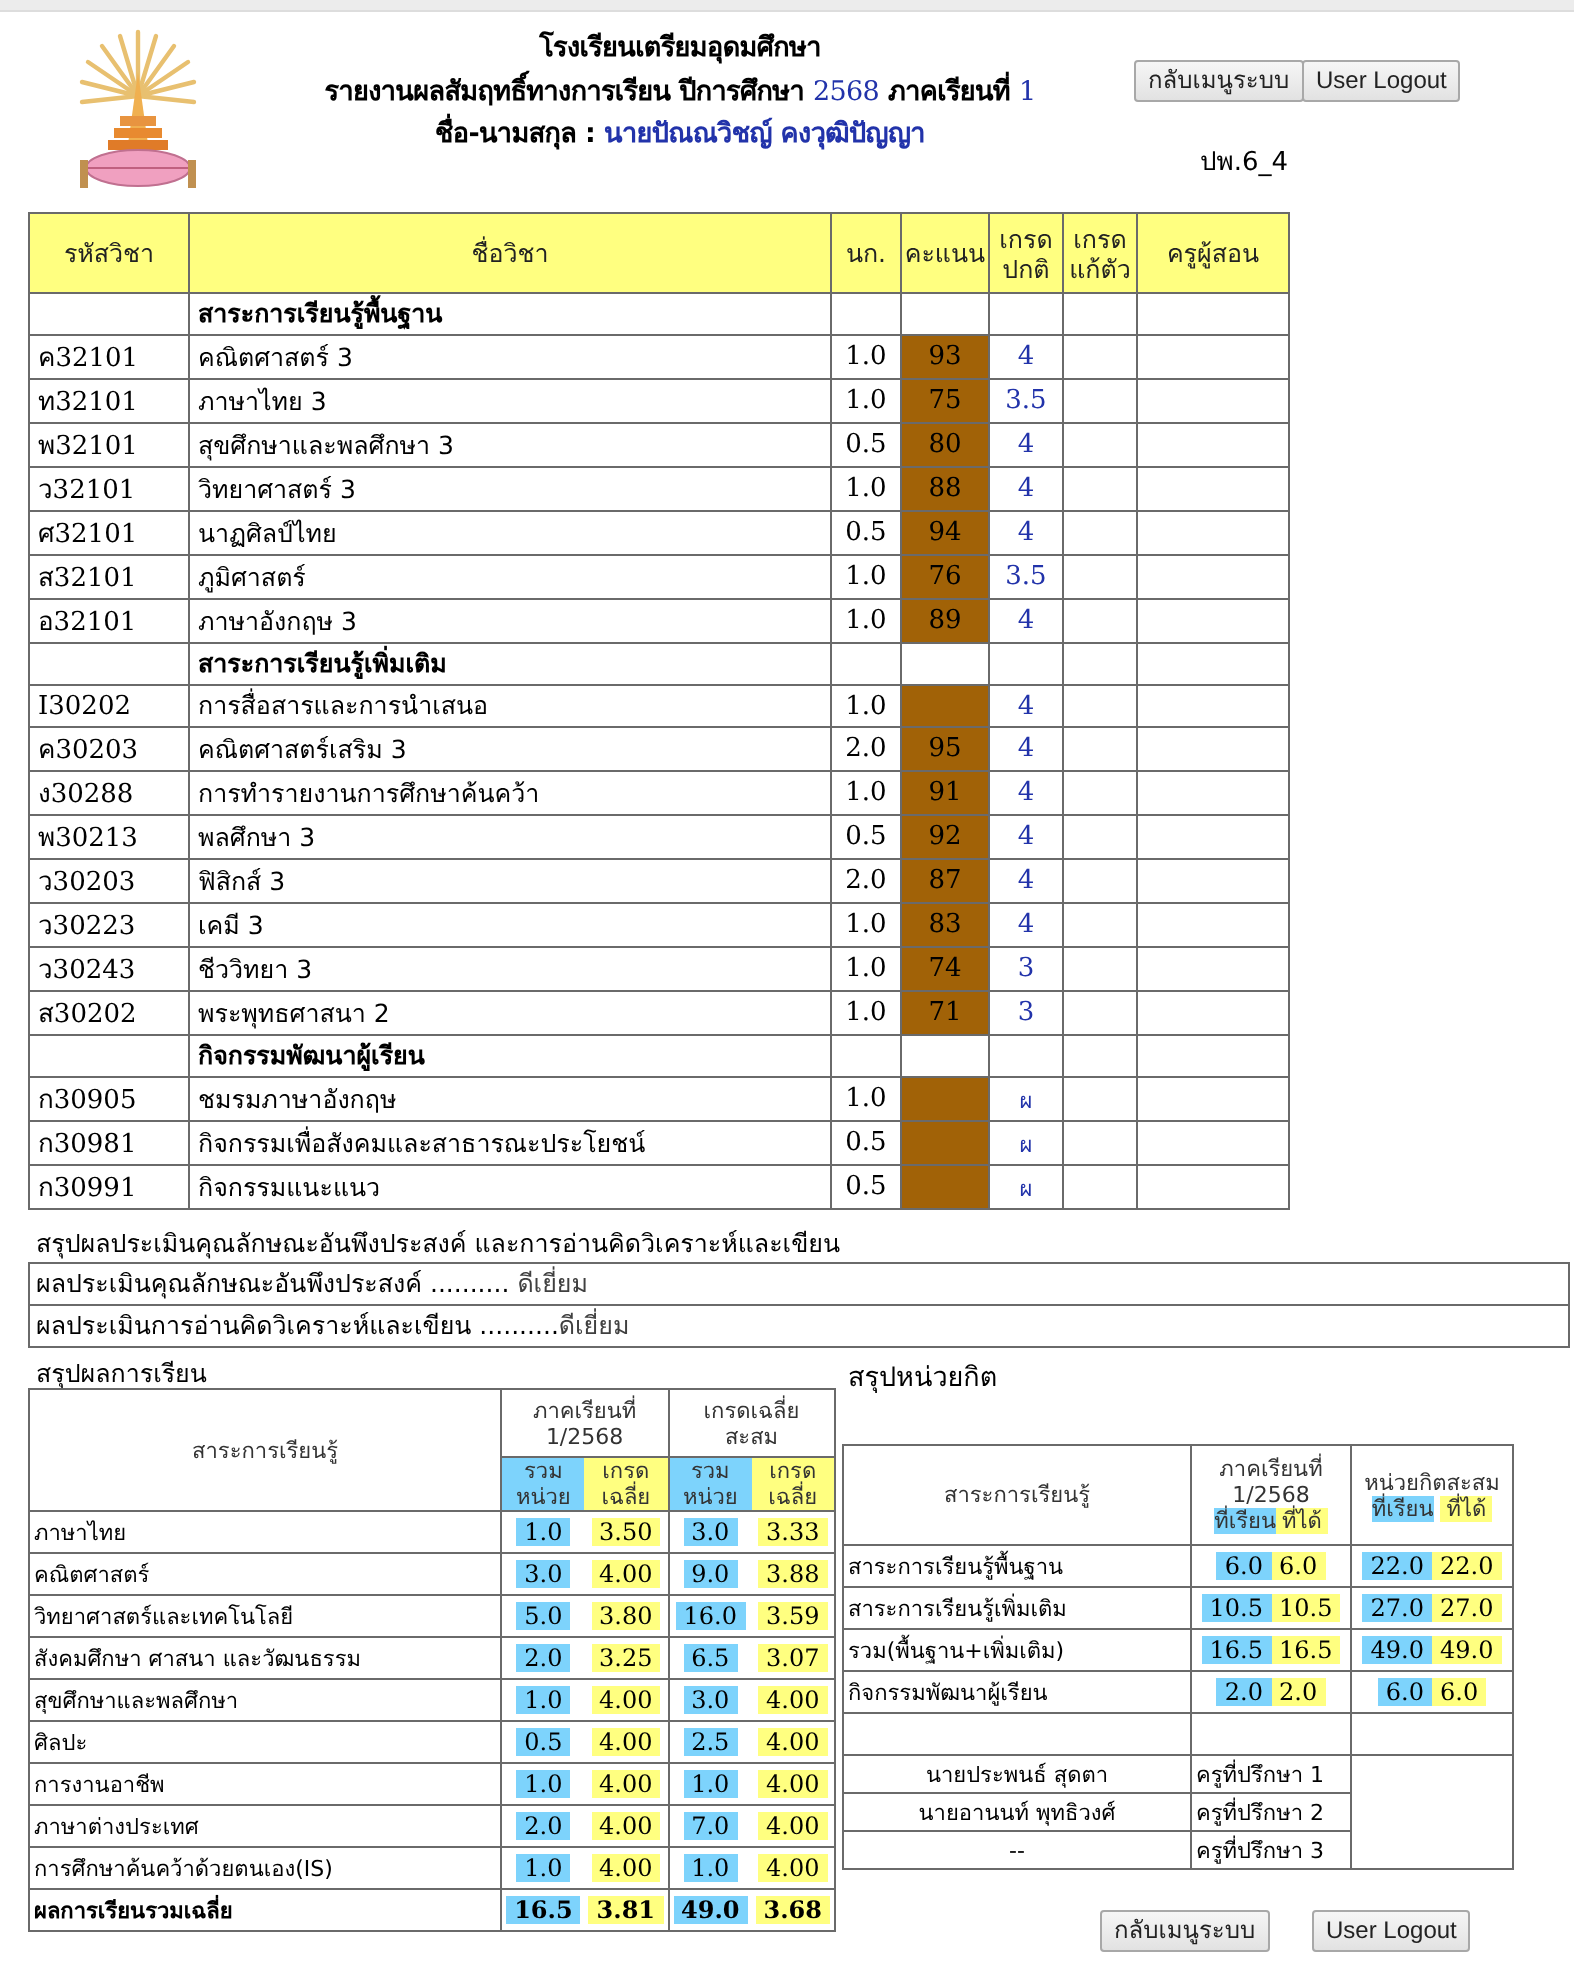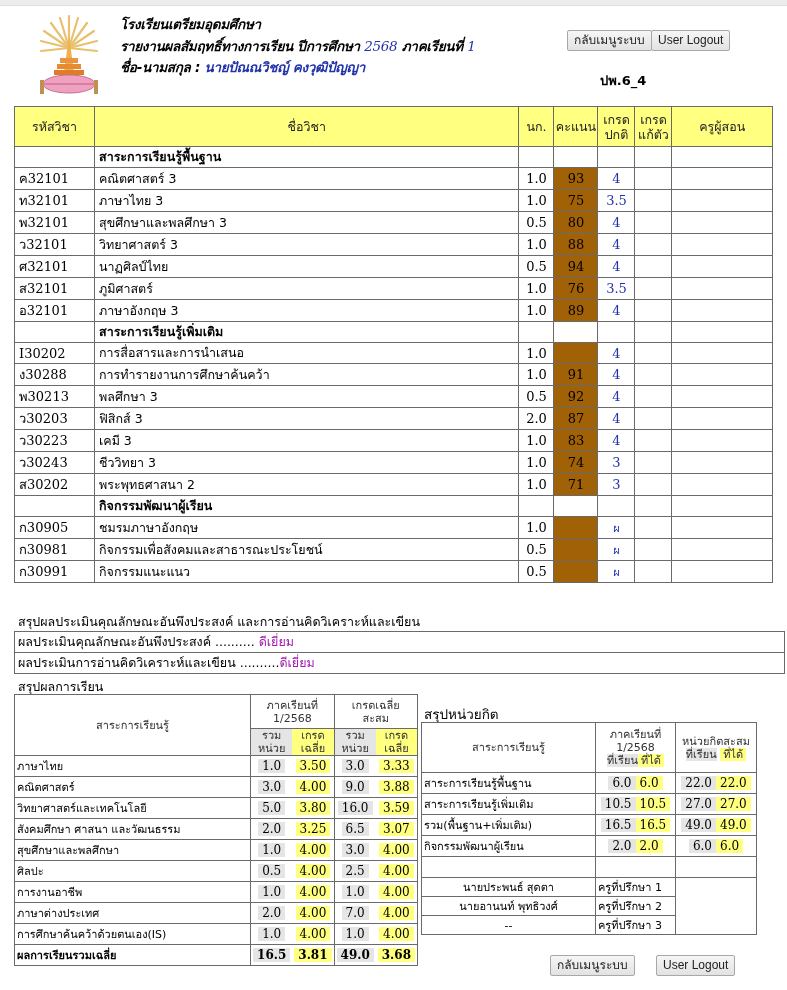--- a/index.html
+++ b/index.html
@@ -1,59 +1,59 @@
 <!DOCTYPE html>
 <html><head>
 <meta charset="utf-8">
 <style>
   * { box-sizing: border-box; }
   html, body { margin: 0; padding: 0; background: #fff; }
   body { width: 787px; height: 990px; position: relative; overflow: hidden;
          font-family: "DejaVu Serif", serif; color: #000; font-size: 13px; }
   .topbar { position: absolute; left: 0; top: 0; width: 787px; height: 6px; background: #ececec; border-bottom: 1px solid #ddd; }
   .logo { position: absolute; left: 38px; top: 14px; width: 62px; height: 86px; }
-  .header-center { position: absolute; left: 120px; top: 14px; width: 440px; text-align: left;
-                   font-family: "DejaVu Sans", sans-serif; font-weight: bold; font-size: 13.5px; line-height: 21.5px; letter-spacing: -0.3px; font-style: italic; }
+  .header-center { position: absolute; left: 120px; top: 14px; width: 440px; text-align: center;
+                   font-family: "DejaVu Sans", sans-serif; font-weight: bold; font-size: 13.5px; line-height: 21.5px; letter-spacing: -0.3px; }
   .header-center .blue { color: #2233aa; font-family: "DejaVu Serif", serif; font-weight: normal; }
   .header-center .nameblue { color: #2233aa; }
   .btn { position: absolute; font-family: "Liberation Sans", sans-serif; font-size: 12px; color: #222;
          background: linear-gradient(#f6f6f6, #e2e2e2); border: 1px solid #a8a8a8; border-radius: 2px;
          padding: 0 6px; height: 21px; line-height: 19px; cursor: pointer; }
-  .pw { position: absolute; left: 600px; top: 70px; font-family: "DejaVu Sans", sans-serif; font-weight: bold; font-size: 13px; }
+  .pw { position: absolute; left: 600px; top: 70px; font-family: "DejaVu Sans", sans-serif; font-weight: normal; font-size: 13px; }
 
   table { border-collapse: collapse; }
-  .grades { position: absolute; left: 14px; top: 106px; width: 759px; font-size: 13px; }
+  .grades { position: absolute; left: 14px; top: 106px; width: 631px; font-size: 13px; }
   .grades td, .grades th { border: 1px solid #6a6a6a; height: 20.6px; padding: 0 4px; }
   .grades th { background: #ffff80; font-family: "DejaVu Sans", sans-serif; font-weight: normal; font-size: 12.5px; color: #222; height: 40px; line-height: 15px; }
   .grades td.code { width: 80px; }
   .grades td.name { font-family: "DejaVu Sans", sans-serif; font-size: 12.5px; }
   .grades td.cr { text-align: center; width: 35px; }
   .grades td.score { text-align: center; background: #a16207; width: 44px; }
   .grades td.grade { text-align: center; color: #2233aa; width: 37px; }
   .grades td.regrade { width: 37px; }
   .grades tr.group td.name { font-weight: bold; }
   .grades td.grade.act { font-family: "DejaVu Sans", sans-serif; font-size: 11px; }
 
   .assess-title { position: absolute; left: 18px; top: 612px; font-family: "DejaVu Sans", sans-serif; font-size: 12.5px; }
   .assess { position: absolute; left: 14px; top: 631px; width: 771px; font-family: "DejaVu Sans", sans-serif; font-size: 12.5px; }
   .assess td { border: 1px solid #6a6a6a; height: 21px; padding: 0 3px; }
-  .assess .val { color: #a21caf; }
+  .assess .val { color: #404040; }
 
   .sum-title { position: absolute; left: 18px; top: 677px; font-family: "DejaVu Sans", sans-serif; font-size: 12.5px; }
   .summary { position: absolute; left: 14px; top: 694px; width: 404px; font-size: 12px; }
   .summary td, .summary th { border: 1px solid #6a6a6a; padding: 0 2px; height: 21px; }
   .summary th { font-family: "DejaVu Sans", sans-serif; font-weight: normal; font-size: 11px; color: #333; line-height: 13px; }
   .summary td.subj { font-family: "DejaVu Sans", sans-serif; font-size: 11px; }
   .summary .c { text-align: center; }
-  .cy { background: #e5e5e5; }
+  .cy { background: #7dd3fc; }
   .yl { background: #ffff80; }
   .pad { display: inline-block; padding: 0 4px; }
   .summary tr.total td { font-weight: bold; }
 
-  .credit-title { position: absolute; left: 424px; top: 703px; font-family: "DejaVu Sans", sans-serif; font-size: 13.5px; }
+  .credit-title { position: absolute; left: 424px; top: 677px; font-family: "DejaVu Sans", sans-serif; font-size: 13.5px; }
   .credits { position: absolute; left: 421px; top: 722px; width: 336px; font-size: 12px; }
   .credits td, .credits th { border: 1px solid #6a6a6a; padding: 0 2px; height: 21px; }
   .credits th { font-family: "DejaVu Sans", sans-serif; font-weight: normal; font-size: 11px; color: #333; line-height: 13px; }
   .credits td.subj { font-family: "DejaVu Sans", sans-serif; font-size: 11px; }
   .credits .c { text-align: center; }
   .advisor td { font-family: "DejaVu Sans", sans-serif; font-size: 11px; height: 18px; }
 
   .footer-note { position: absolute; left: 18px; top: 962px; font-size: 13px; margin-top: 42px; }
 </style>
 </head>
@@ -206,20 +206,29 @@
       <tr>
         <td class="code">I30202</td>
         <td class="name">การสื่อสารและการนำเสนอ</td>
         <td class="cr">1.0</td>
         <td class="score"></td>
         <td class="grade">4</td>
         <td class="regrade"></td>
         <td></td>
       </tr>
       <tr>
+        <td class="code">ค30203</td>
+        <td class="name">คณิตศาสตร์เสริม 3</td>
+        <td class="cr">2.0</td>
+        <td class="score">95</td>
+        <td class="grade">4</td>
+        <td class="regrade"></td>
+        <td></td>
+      </tr>
+      <tr>
         <td class="code">ง30288</td>
         <td class="name">การทำรายงานการศึกษาค้นคว้า</td>
         <td class="cr">1.0</td>
         <td class="score">91</td>
         <td class="grade">4</td>
         <td class="regrade"></td>
         <td></td>
       </tr>
       <tr>
         <td class="code">พ30213</td>

